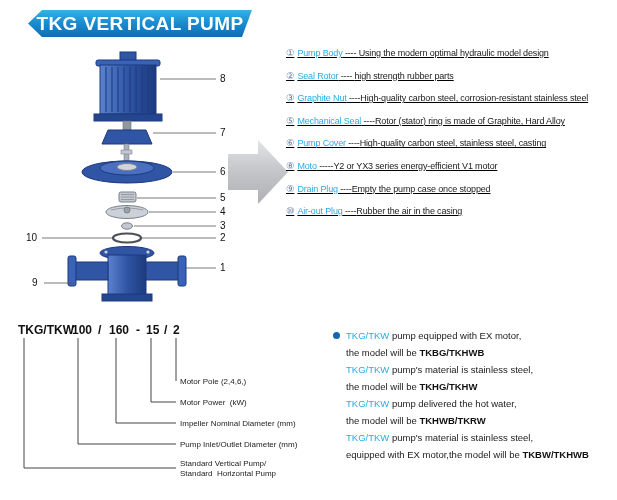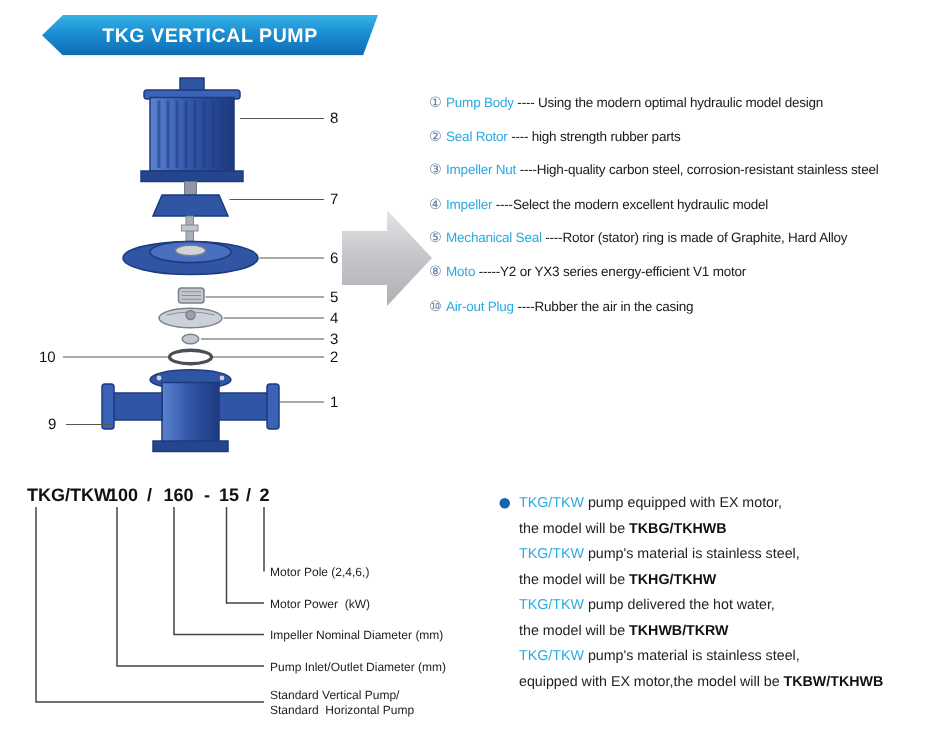--- a/index.html
+++ b/index.html
@@ -24,21 +24,21 @@
     width: 224px;
     height: 27px;
     background: linear-gradient(180deg, #36b3e6 0%, #1b8ed2 45%, #0f6cb4 100%);
     clip-path: polygon(0 50%, 14px 0, 100% 0, calc(100% - 10px) 100%, 14px 100%);
     display: flex;
     align-items: center;
     justify-content: center;
   }
   .banner-title {
     color: #ffffff;
-    font-size: 13px;
+    font-size: 19px;
     font-weight: bold;
     letter-spacing: 0.4px;
     white-space: pre;
   }
 
   
   .pump-svg { position: absolute; left: 16px; top: 46px; }
   .code-svg { position: absolute; left: 10px; top: 318px; }
   svg text { white-space: pre; font-family: "Liberation Sans", sans-serif; }
 
@@ -50,22 +50,23 @@
     width: 60px;
     height: 64px;
     background: linear-gradient(180deg, #e3e4e6 0%, #c3c5c8 50%, #aeb0b3 100%);
     clip-path: polygon(0 22%, 50% 22%, 50% 0, 100% 50%, 50% 100%, 50% 78%, 0 78%);
   }
 
   
   .parts-list {
     position: absolute;
     left: 286px;
-    top: 57px;
+    top: 42px;
     width: 330px;
+    text-decoration: underline;
   }
   .part-row {
     height: 22.6px;
     line-height: 22.6px;
     white-space: pre;
     font-size: 9px;
     letter-spacing: -0.15px;
     color: #1a1a1a;
     overflow: hidden;
   }
@@ -194,24 +195,25 @@
       <text x="204" y="225">1</text>
       <text x="16" y="240">9</text>
     </g>
   </svg>
 
   <div class="big-arrow"></div>
 
   <div class="parts-list">
     <div class="part-row"><span class="marker">①</span><span class="pname">Pump Body</span><span class="psep"> ---- </span><span class="pdesc">Using the modern optimal hydraulic model design</span></div>
     <div class="part-row"><span class="marker">②</span><span class="pname">Seal Rotor</span><span class="psep"> ---- </span><span class="pdesc">high strength rubber parts</span></div>
-    <div class="part-row"><span class="marker">③</span><span class="pname">Impeller Nut</span><span class="psep"> ----</span><span class="pdesc">High-quality carbon steel, corrosion-resistant stainless steel</span></div>
-    <div class="part-row"><span class="marker">④</span><span class="pname">Impeller</span><span class="psep"> ----</span><span class="pdesc">Select the modern excellent hydraulic model</span></div>
+    <div class="part-row"><span class="marker">③</span><span class="pname">Graphite Nut</span><span class="psep"> ----</span><span class="pdesc">High-quality carbon steel, corrosion-resistant stainless steel</span></div>
     <div class="part-row"><span class="marker">⑤</span><span class="pname">Mechanical Seal</span><span class="psep"> ----</span><span class="pdesc">Rotor (stator) ring is made of Graphite, Hard Alloy</span></div>
+    <div class="part-row"><span class="marker">⑥</span><span class="pname">Pump Cover</span><span class="psep"> ----</span><span class="pdesc">High-quality carbon steel, stainless steel, casting</span></div>
     <div class="part-row"><span class="marker">⑧</span><span class="pname">Moto</span><span class="psep"> -----</span><span class="pdesc">Y2 or YX3 series energy-efficient V1 motor</span></div>
+    <div class="part-row"><span class="marker">⑨</span><span class="pname">Drain Plug</span><span class="psep"> ----</span><span class="pdesc">Empty the pump case once stopped</span></div>
     <div class="part-row"><span class="marker">⑩</span><span class="pname">Air-out Plug</span><span class="psep"> ----</span><span class="pdesc">Rubber the air in the casing</span></div>
   </div>
 
   <svg class="code-svg" width="330" height="175" viewBox="0 0 330 175">
     <g font-size="12" font-weight="bold" fill="#111111">
       <text x="8" y="16">TKG/TKW</text>
       <text x="62" y="16">100</text>
       <text x="88" y="16">/</text>
       <text x="99" y="16">160</text>
       <text x="126" y="16">-</text>

